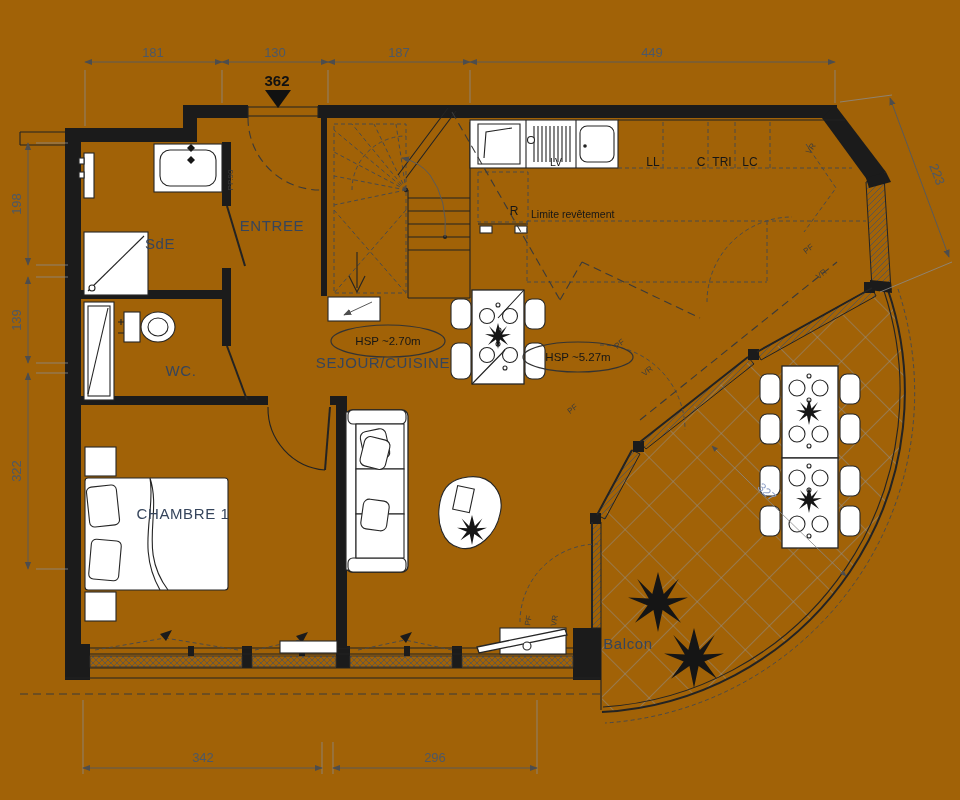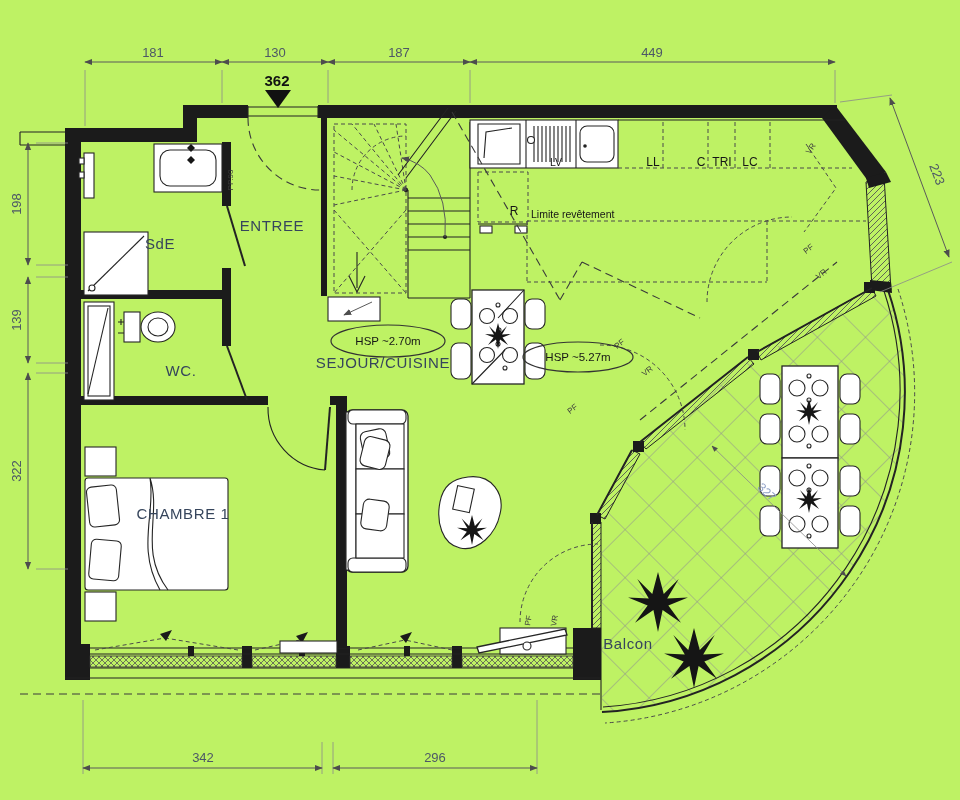--- a/index.html
+++ b/index.html
@@ -1,16 +1,16 @@
 <!DOCTYPE html>
 <html><head>
 <meta charset="utf-8">
 <style>
   html,body{margin:0;padding:0;background:#ffffff;}
-  .stage{position:relative;width:960px;height:800px;background:#bef264;overflow:hidden;}
+  .stage{position:relative;width:960px;height:800px;background:#a16207;overflow:hidden;}
   svg text{font-family:"Liberation Sans",sans-serif;}
   .w{fill:#1b1b1b;stroke:none;}
   .tl{stroke:#232323;stroke-width:1.1;fill:none;}
   .tl2{stroke:#232323;stroke-width:2;fill:none;}
   .dsh{stroke:#3a3a3a;stroke-width:1.1;fill:none;stroke-dasharray:8 5;}
   .dshf{stroke:#4a4a4a;stroke-width:1;fill:none;stroke-dasharray:4 3;}
   .furn{fill:#ffffff;stroke:#262626;stroke-width:1.3;}
   .furnt{fill:#ffffff;stroke:#262626;stroke-width:1.1;}
   .dim{stroke:#5a5a5a;stroke-width:1;fill:none;}
   .ext{stroke:#8a8a8a;stroke-width:0.8;fill:none;}

